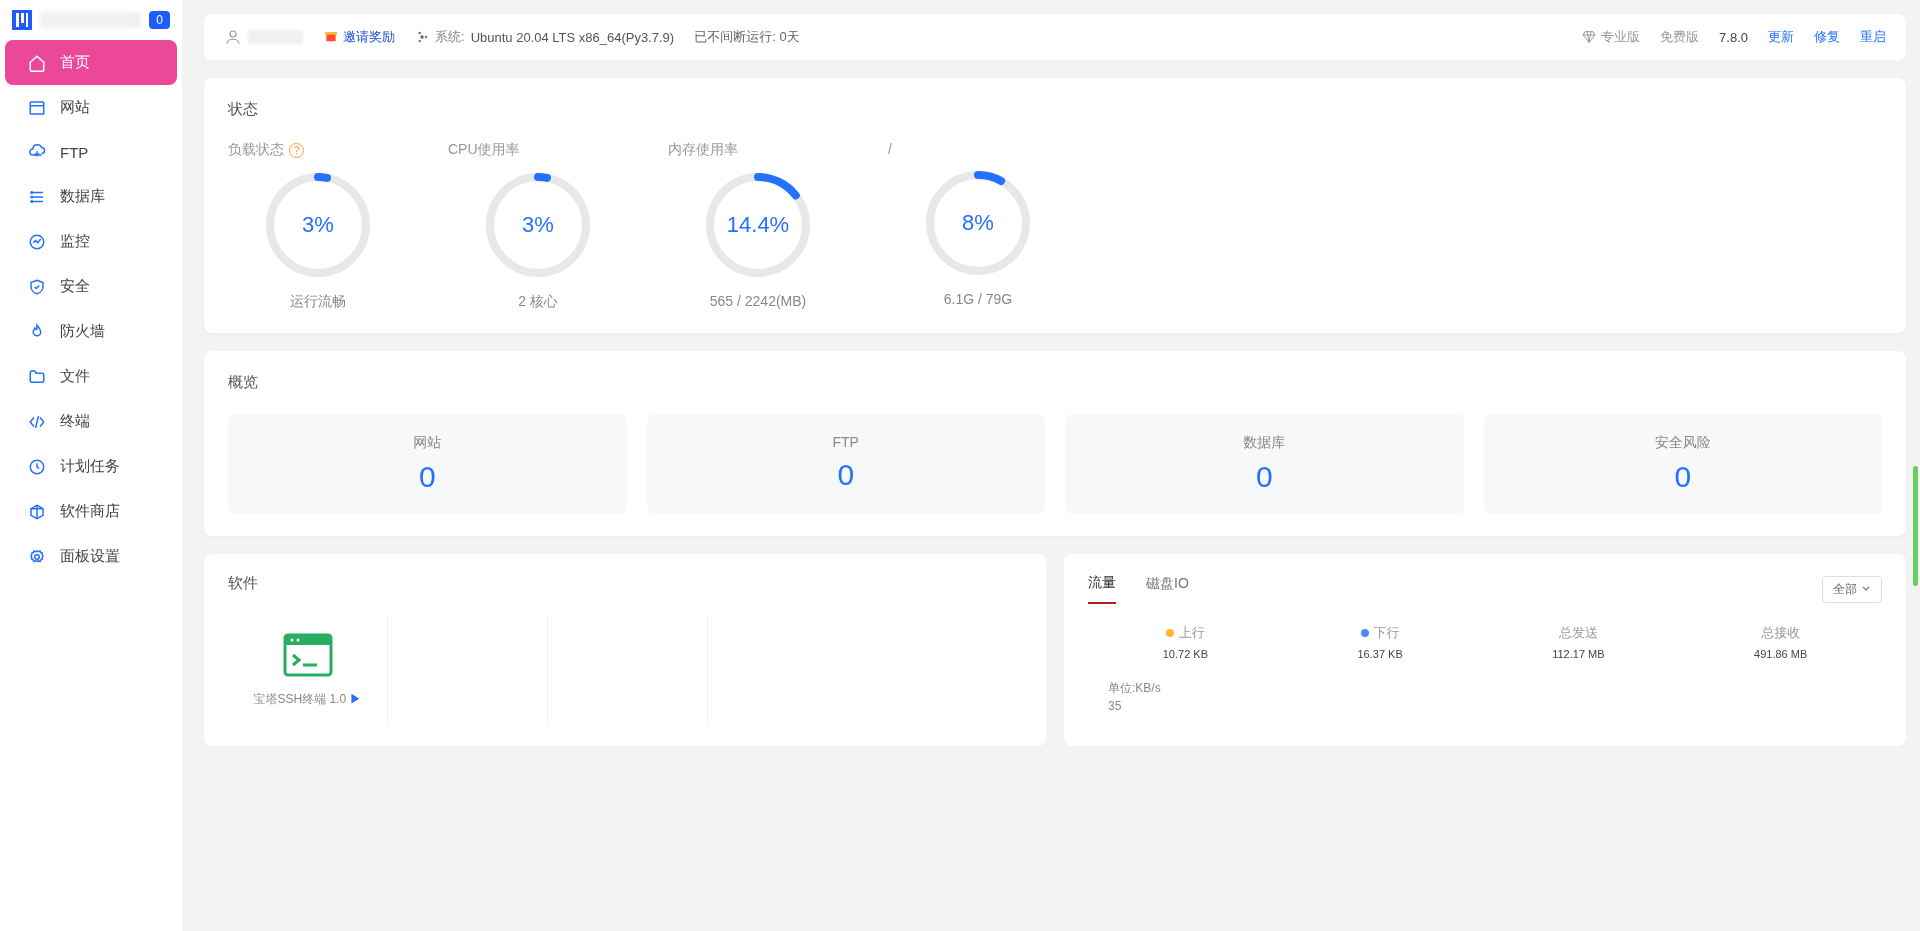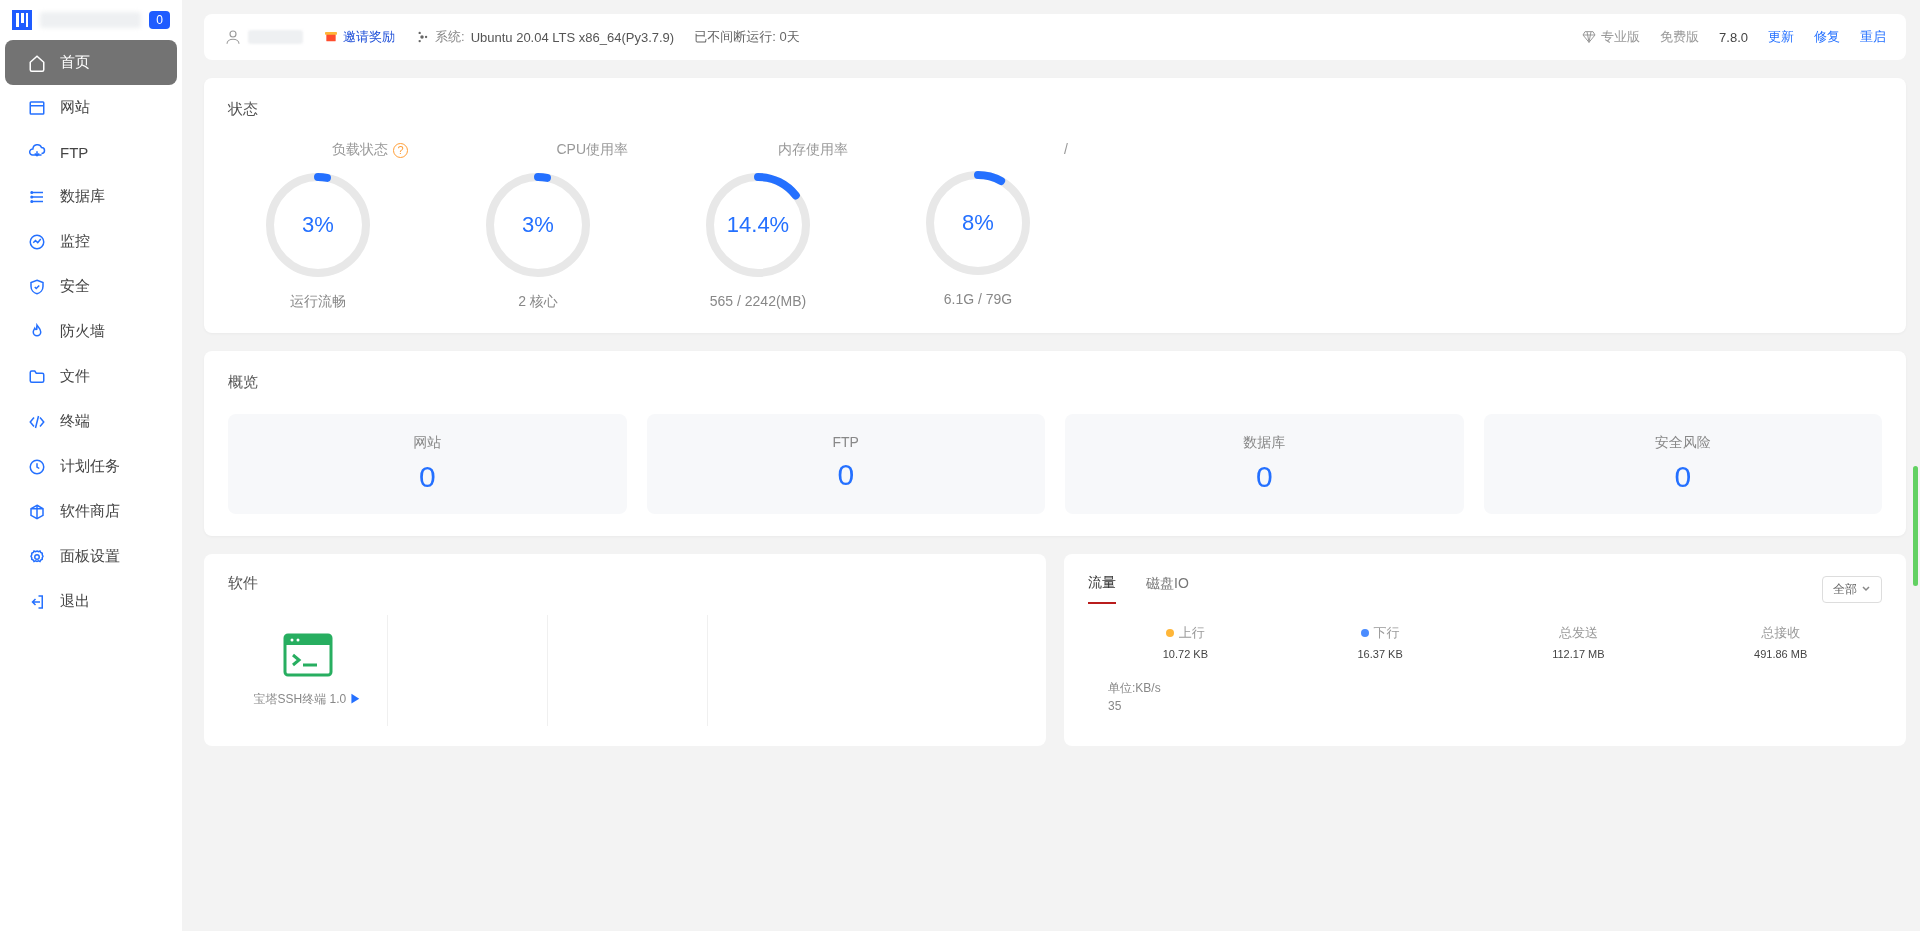--- a/index.html
+++ b/index.html
@@ -5,21 +5,21 @@
 * { margin: 0; padding: 0; box-sizing: border-box; }
 body { font-family: "Microsoft YaHei", "PingFang SC", sans-serif; background: #f3f3f3; font-size: 14px; color: #333; }
 
 
 .sidebar { position: fixed; left: 0; top: 0; width: 182px; height: 100vh; background: #fff; z-index: 10; }
 .sidebar-header { display: flex; align-items: center; padding: 10px 12px; gap: 8px; }
 .logo { width: 20px; height: 20px; background: #1f5cff; display: flex; align-items: center; justify-content: center; color: #fff; font-weight: bold; }
 .logo-text { flex: 1; height: 16px; background: #eef0f2; filter: blur(2px); border-radius: 3px; }
 .notif-badge { background: #1f5cff; color: #fff; padding: 2px 7px; border-radius: 4px; font-size: 12px; }
 .nav-item { display: flex; align-items: center; gap: 14px; padding: 13px 28px; cursor: pointer; color: #444; font-size: 15px; }
-.nav-item.active { background: #737373; color: #fff; border-radius: 8px; margin: 0 5px; padding-left: 23px; }
+.nav-item.active { background: #ec4899; color: #fff; border-radius: 8px; margin: 0 5px; padding-left: 23px; }
 .nav-icon { width: 18px; height: 18px; display: inline-flex; align-items: center; justify-content: center; }
 .nav-icon svg { width: 18px; height: 18px; }
 
 
 .main { margin-left: 182px; padding: 14px 14px 14px 22px; }
 
 
 .topbar { background: #fff; border-radius: 8px; padding: 14px 20px; display: flex; align-items: center; gap: 20px; font-size: 13px; color: #666; margin-bottom: 18px; }
 .topbar-user { display: flex; align-items: center; gap: 6px; }
 .topbar-user .avatar { width: 18px; height: 18px; }
@@ -32,21 +32,21 @@
 .version { color: #444; }
 .top-link { color: #2470ff; cursor: pointer; }
 
 
 .card { background: #fff; border-radius: 8px; padding: 22px 24px; margin-bottom: 18px; box-shadow: 0 1px 3px rgba(0,0,0,0.04); }
 .card-title { font-size: 15px; color: #555; margin-bottom: 22px; }
 
 
 .gauges { display: flex; gap: 40px; }
 .gauge-wrap { text-align: center; min-width: 180px; }
-.gauge-title { color: #999; margin-bottom: 12px; font-size: 14px; display: flex; justify-content: flex-end; align-items: center; gap: 5px; }
+.gauge-title { color: #999; margin-bottom: 12px; font-size: 14px; display: flex; justify-content: flex-start; align-items: center; gap: 5px; }
 .help-icon { width: 15px; height: 15px; border: 1px solid #ff9f38; border-radius: 50%; color: #ff9f38; font-size: 11px; display: inline-flex; align-items: center; justify-content: center; }
 .gauge-circle { position: relative; width: 108px; height: 108px; margin: 0 auto 14px; }
 .gauge-circle svg { transform: rotate(-90deg); }
 .gauge-track { fill: none; stroke: #e8e8e8; stroke-width: 8; }
 .gauge-fill { fill: none; stroke: #2470ff; stroke-width: 8; stroke-linecap: round; }
 .gauge-value { position: absolute; top: 50%; left: 50%; transform: translate(-50%,-50%); font-size: 22px; color: #2470ff; font-weight: 500; }
 .gauge-sub { color: #888; font-size: 14px; }
 
 
 .overview-grid { display: flex; gap: 20px; }
@@ -201,28 +201,20 @@
     <span>软件商店</span>
   </div>
   <div class="nav-item">
     <span class="nav-icon">
         <svg viewBox="0 0 24 24" fill="none" stroke="#2470ff" stroke-width="2">
           <path d="M12 4l2 1 2-1 1 2 2 1-0 2 1 2-1 2 0 2-2 1-1 2-2-1-2 1-2-1-2 1-1-2-2-1 0-2-1-2 1-2 0-2 2-1 1-2 2 1z"></path>
           <circle cx="12" cy="12" r="3"></circle>
         </svg>
       </span>
     <span>面板设置</span>
-  </div>
-  <div class="nav-item">
-    <span class="nav-icon">
-        <svg viewBox="0 0 24 24" fill="none" stroke="#2470ff" stroke-width="2">
-          <path d="M14 4h5v16h-5M10 8l-4 4 4 4M6 12h10"></path>
-        </svg>
-      </span>
-    <span>退出</span>
   </div>
 </div>
 
 <div class="main">
 
   <div class="topbar">
     <div class="topbar-user">
       <svg class="avatar" viewBox="0 0 24 24" fill="none" stroke="#999" stroke-width="1.5">
           <circle cx="12" cy="8" r="4"></circle>
           <path d="M4 21c0-4 4-6 8-6s8 2 8 6"></path>

